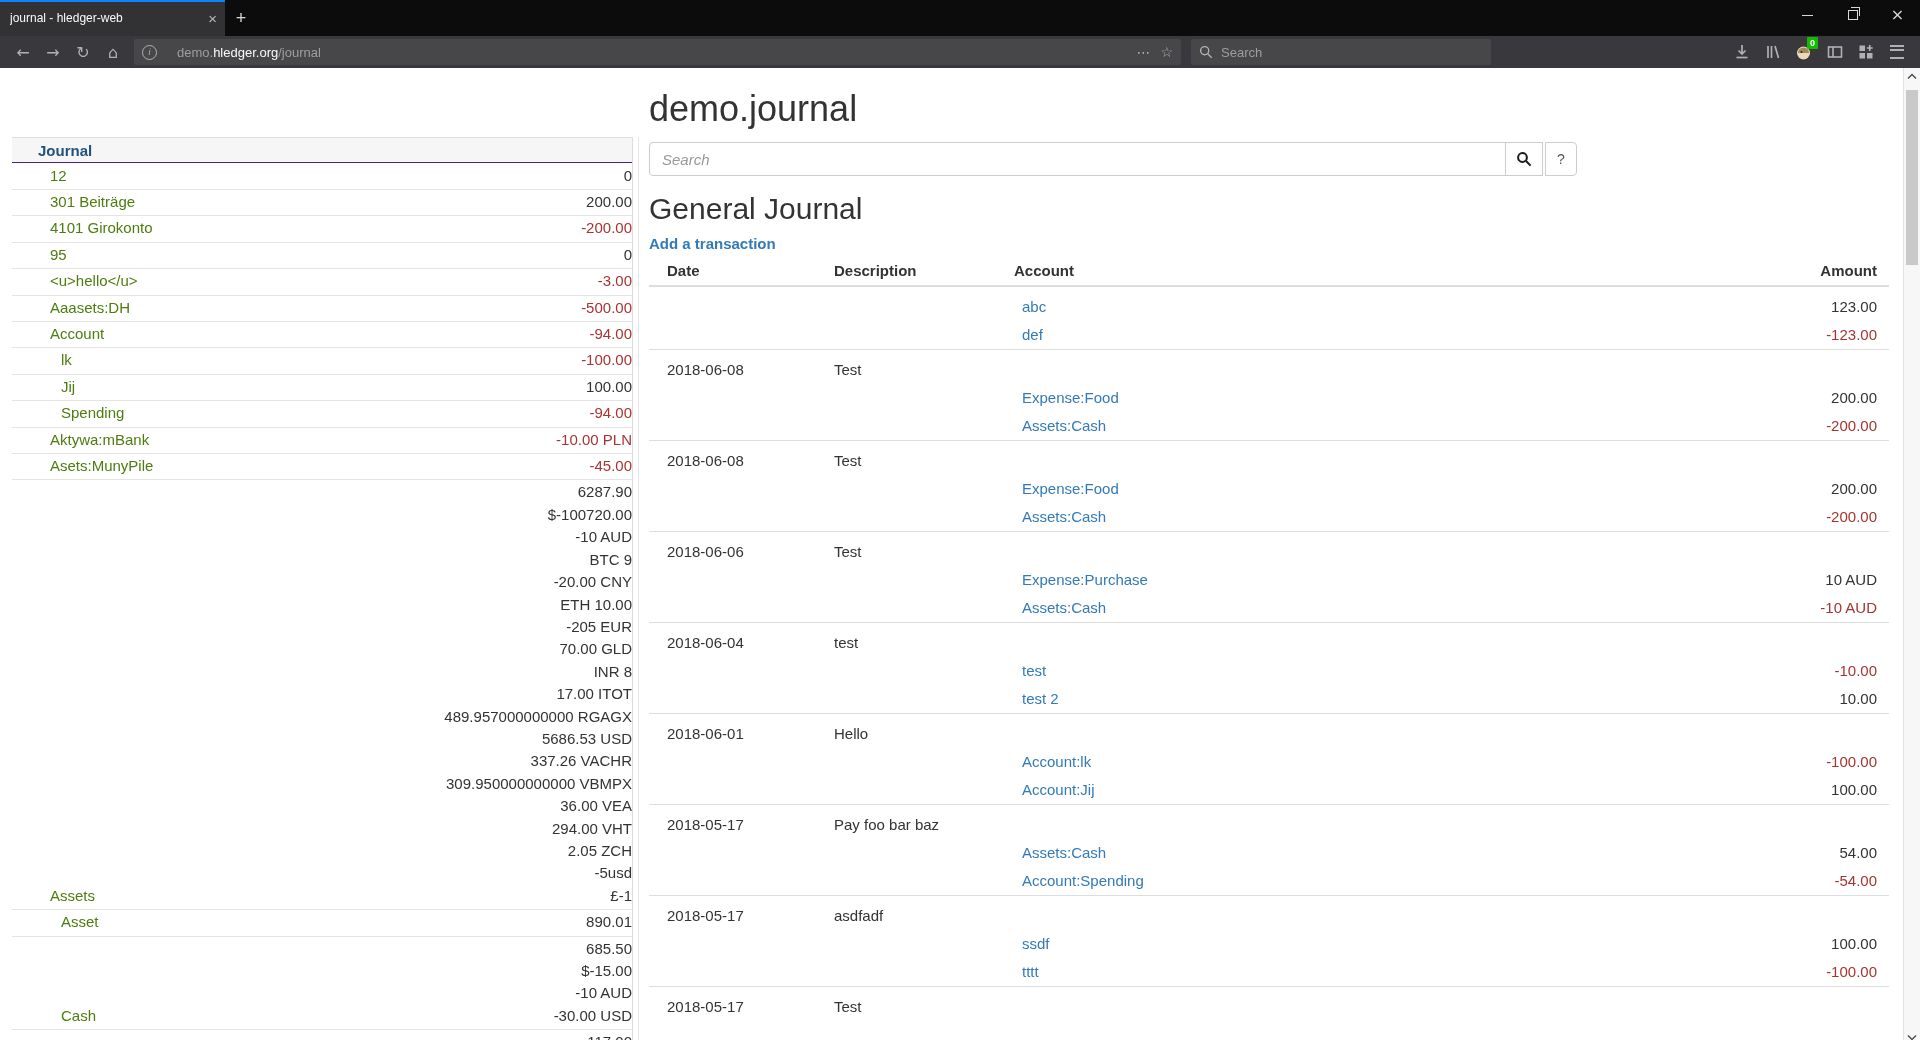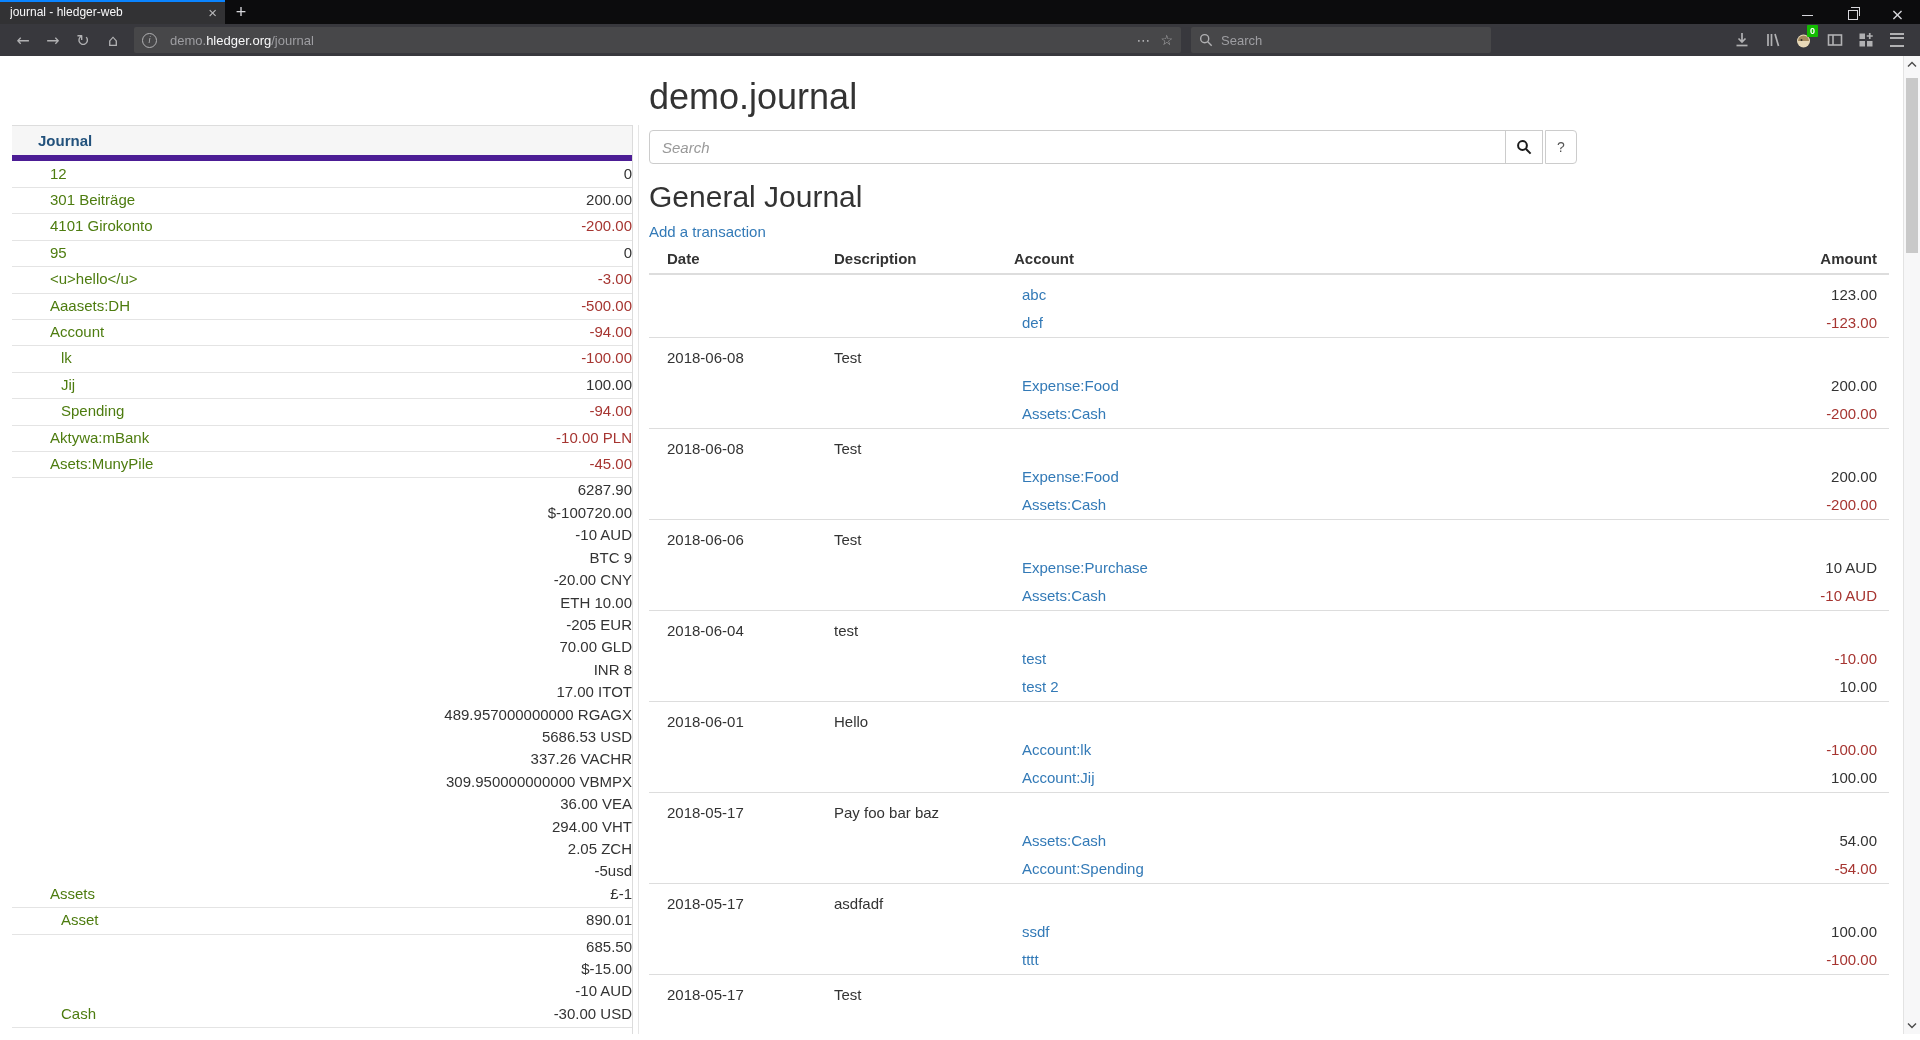--- a/index.html
+++ b/index.html
@@ -1,20 +1,20 @@
 <!DOCTYPE html>
 <html style="--link: #337ab7; --neg: #a63531; --sideLink: #23527c;"><head>
 <meta charset="utf-8">
 <style>
   html,body{margin:0;padding:0;width:1920px;height:1040px;overflow:hidden;
     font-family:"Liberation Sans",sans-serif;background:#fff;}
   :root{--link:#337ab7;--neg:#a63531;--sideLink:#23527c;--chromeIcon:#b1b1b3;}
 
   
-  .tabbar{height:24px;background:#0c0c0d;position:relative;display:flex;align-items:stretch;}
+  .tabbar{height:36px;background:#0c0c0d;position:relative;display:flex;align-items:stretch;}
   .tab{width:225px;background:#323234;position:relative;display:flex;align-items:center;
        padding:0 8px 0 10px;box-sizing:border-box;}
   .tab::before{content:"";position:absolute;top:0;left:0;right:0;height:2px;background:#0a84ff;}
   .tab-title{color:#f9f9fa;font-size:12px;flex:1;white-space:nowrap;overflow:hidden;}
   .tab-close{color:#b9b9bb;font-size:15px;line-height:15px;margin-left:6px;cursor:default;}
   .newtab{color:#d7d7db;font-size:18px;width:32px;display:flex;align-items:center;justify-content:center;}
   .win-controls{position:absolute;right:0;top:0;height:30px;display:flex;}
   .win-btn{width:45px;height:30px;display:flex;align-items:center;justify-content:center;color:#d7d7db;}
   .glyph-min{display:block;width:11px;height:0;border-top:1px solid #d7d7db;}
   .glyph-restore{display:block;width:8px;height:8px;border:1px solid #d7d7db;position:relative;}
@@ -22,40 +22,40 @@
        border:1px solid #d7d7db;border-left:none;border-bottom:none;}
   .glyph-close{font-size:16px;line-height:16px;font-family:"DejaVu Sans",sans-serif;}
 
   .toolbar{height:32px;background:#38383d;display:flex;align-items:center;padding:0 8px;box-sizing:border-box;}
   .nav-icon{width:30px;height:26px;display:flex;align-items:center;justify-content:center;
        color:var(--chromeIcon);font-size:16px;font-family:"DejaVu Sans",sans-serif;}
   .urlbar{width:1047px;height:26px;background:#474749;border-radius:2px;margin-left:6px;
        display:flex;align-items:center;padding:0 8px;box-sizing:border-box;font-size:13px;}
   .info-icon{width:13px;height:13px;border:1px solid #b1b1b3;border-radius:50%;color:#b1b1b3;
        font-size:9px;line-height:13px;text-align:center;font-style:italic;flex:none;}
-  .url-text{margin-left:13px;color:#9e9ea2;flex:1;white-space:nowrap;}
+  .url-text{margin-left:20px;color:#9e9ea2;flex:1;white-space:nowrap;}
   .url-domain{color:#f9f9fa;}
   .url-action{color:var(--chromeIcon);font-size:14px;margin-left:10px;font-family:"DejaVu Sans",sans-serif;}
   .searchbar{width:300px;height:26px;background:#474749;border-radius:2px;margin-left:10px;
        display:flex;align-items:center;padding:0 8px;box-sizing:border-box;}
   .searchbar .ph{color:#9e9ea2;font-size:13px;margin-left:8px;}
   .tb-spacer{flex:1;}
   .tb-icon{width:31px;height:26px;display:flex;align-items:center;justify-content:center;position:relative;}
   .badge{position:absolute;top:-2px;right:1px;background:#12bc00;color:#fff;font-size:9px;
        font-weight:bold;padding:1px 3px;border-radius:1px;line-height:10px;}
   .burger{display:block;width:14px;height:10px;border-top:2px solid var(--chromeIcon);
        border-bottom:2px solid var(--chromeIcon);position:relative;}
   .burger::before{content:"";position:absolute;left:0;top:2px;width:14px;height:2px;background:var(--chromeIcon);}
 
   
   .content{position:relative;height:978px;background:#fff;overflow:hidden;color:#333;}
 
   .sidebar{position:absolute;left:12px;top:69px;width:622px;font-size:15px;}
-  .s-header{height:36px;box-sizing:border-box;background:#f6f6f6;border-top:1px solid #ddd;
-       border-bottom:6px solid #4c1d95;display:flex;align-items:center;}
+  .s-header{height:26px;box-sizing:border-box;background:#f6f6f6;border-top:1px solid #ddd;
+       border-bottom:1px solid #4c1d95;display:flex;align-items:center;}
   .s-header a{padding-left:26px;font-weight:bold;color:var(--sideLink);text-decoration:none;}
   .s-row{display:flex;align-items:flex-end;border-top:1px solid #e4e4e4;box-sizing:border-box;
        padding:1px 2px 2px 0;min-height:26px;}
   .s-row:first-child{border-top:none;}
   .s-name{line-height:22.4px;color:#4d7c0f;text-decoration:none;white-space:nowrap;}
   .d1{padding-left:38px}.d2{padding-left:49px}
   .s-amts{margin-left:auto;text-align:right;line-height:22.4px;white-space:nowrap;}
   .neg{color:var(--neg);}
   .side-divider{position:absolute;left:632px;top:69px;bottom:0;width:5px;background:#fff;
        border-left:1px solid #dcdcdc;border-right:1px solid #e6e6e6;}
@@ -66,21 +66,21 @@
   .searchform input{flex:1;height:34px;box-sizing:border-box;border:1px solid #ccc;
        border-radius:4px 0 0 4px;padding:6px 12px;font-size:15px;font-family:"Liberation Sans",sans-serif;
        color:#555;outline:none;}
   .searchform input::placeholder{font-style:italic;color:#999;}
   .btn{height:34px;box-sizing:border-box;border:1px solid #ccc;background:#fff;display:flex;
        align-items:center;justify-content:center;font-size:14px;color:#555;
        font-family:"Liberation Sans",sans-serif;}
   .btn-search{width:38px;margin-left:-1px;}
   .btn-help{width:32px;margin-left:2px;border-radius:0 4px 4px 0;}
   .main h2{margin:16px 0 0 0;font-size:30px;font-weight:500;color:#333;line-height:33px;}
-  .add-link{display:inline-block;margin-top:8px;font-size:15px;color:var(--link);text-decoration:none;line-height:21px;}
+  .add-link{display:inline-block;margin-top:8px;font-size:15px;color:var(--link);text-decoration:none;line-height:21px;font-weight:bold;}
   .jtable{margin-top:4px;font-size:15px;}
   .jhead{display:flex;font-weight:bold;padding:4px 0 6px 18px;border-bottom:2px solid #ddd;}
   .h-date{width:167px}.h-desc{width:180px}.h-acct{flex:1}
   .h-amt{margin-left:auto;padding-right:12px}
   .tx{border-top:1px solid #ddd;padding-top:6px;}
   .tx:first-child{border-top:none;}
   .tx-head{display:flex;padding-left:18px;height:28px;line-height:28px;}
   .tx-date{width:167px}
   .tx-posting{display:flex;padding-left:373px;height:28px;line-height:28px;}
   .tx-posting a{color:var(--link);text-decoration:none;text-align:right;}

